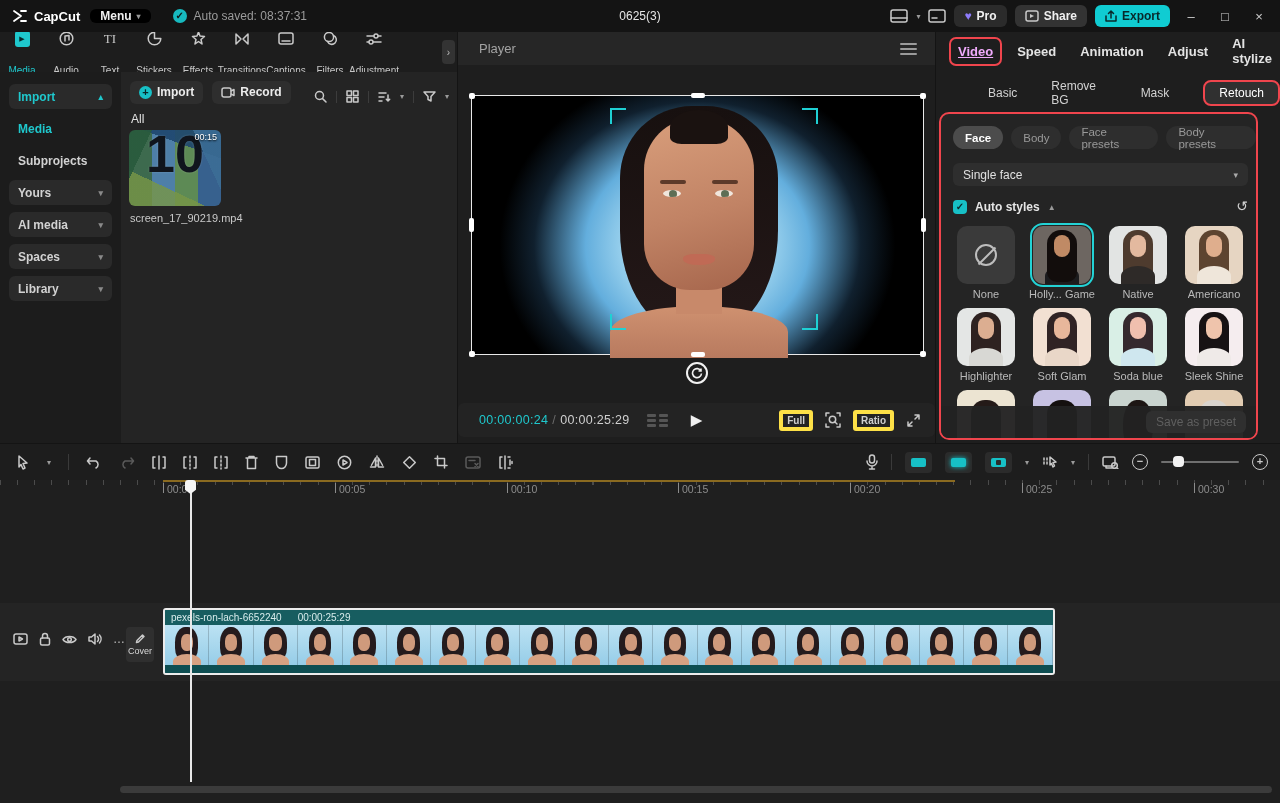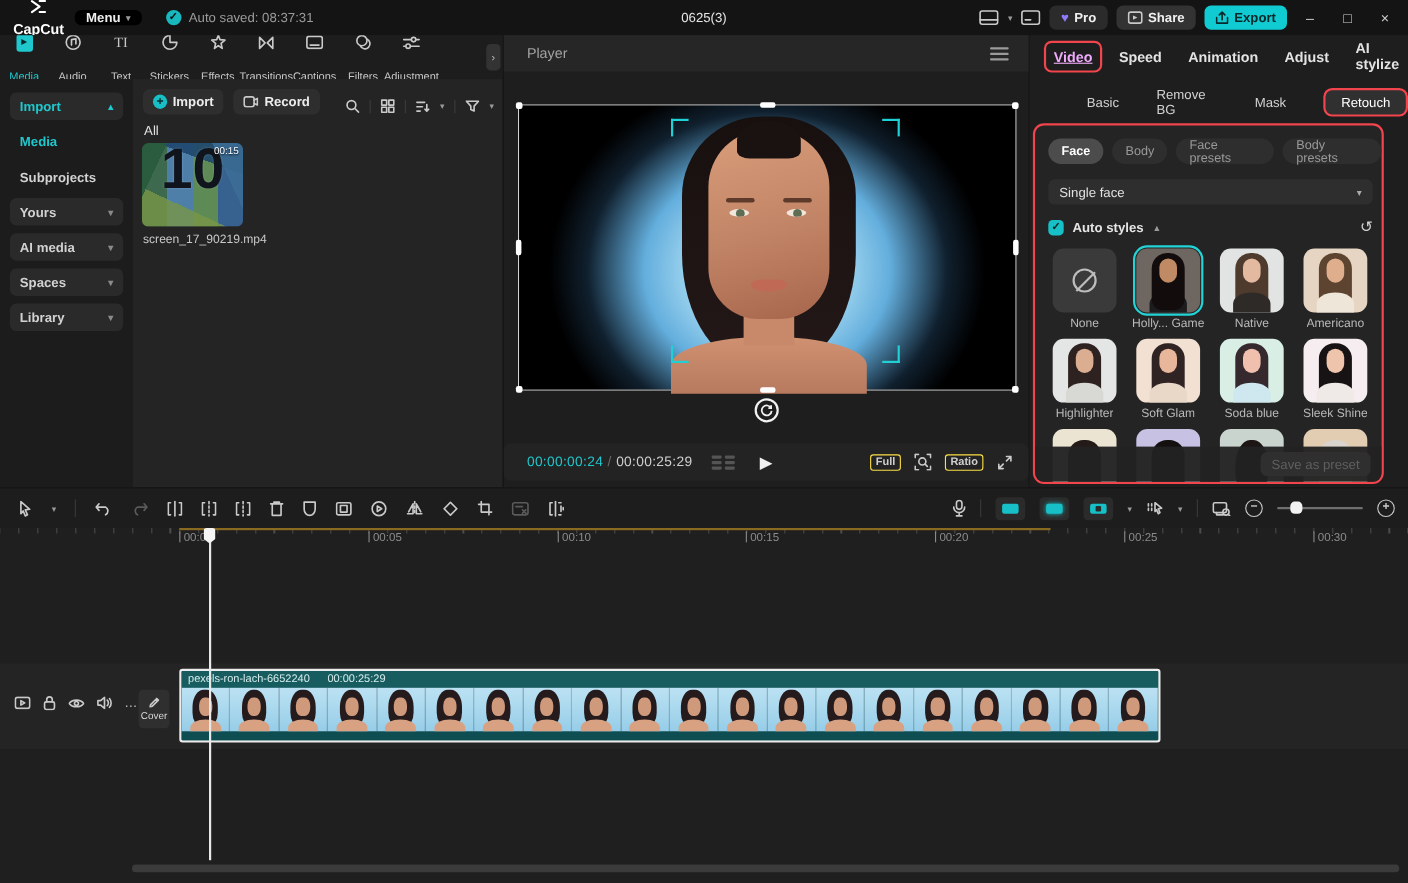--- a/index.html
+++ b/index.html
@@ -8,21 +8,21 @@
     position:relative; width:1280px; height:803px; overflow:hidden;
     background:#181818; font-family:"Liberation Sans", sans-serif;
     font-size:12px; color:#d6d6d6; user-select:none;
   }
   svg { display:block; }
   .ico svg { stroke:#c9c9c9; fill:none; stroke-width:1.5; stroke-linecap:round; stroke-linejoin:round; }
   .ico.dim svg { stroke:#5a5a5a; }
 
   
   #titlebar { position:absolute; left:0; top:0; width:1280px; height:32px; background:#141414; display:flex; align-items:center; }
-  .logo { display:flex; align-items:center; gap:6px; padding:0 10px 0 12px; color:#fff; font-weight:bold; font-size:13px;flex-direction:column; }
+  .logo { display:flex; align-items:center; gap:6px; padding:0 10px 0 12px; color:#fff; font-weight:bold; font-size:13px; }
   .menu-btn { background:#000000; border-radius:6px; height:14px; padding:0 10px; display:flex; align-items:center; gap:5px; color:#eee; font-weight:bold; font-size:12px; margin-right:22px; }
   .autosave { display:flex; align-items:center; gap:7px; color:#9b9b9b; }
   .save-check { width:14px; height:14px; border-radius:50%; background:#17b9bf; color:#0e1212; font-size:10px; line-height:14px; text-align:center; font-weight:bold; }
   .proj-title { position:absolute; left:50%; transform:translateX(-50%); color:#e6e6e6; font-size:12px; }
   .tb-right { position:absolute; right:0; top:0; height:32px; display:flex; align-items:center; gap:8px; padding-right:8px; }
   .pill-btn { height:22px; border-radius:6px; display:flex; align-items:center; gap:5px; padding:0 10px; background:#333; color:#f0f0f0; font-weight:bold; font-size:12px; }
   .pill-btn.pro { background:#2b2b2b; }
   .pro-heart { color:#8d7bfa; font-size:12px; }
   .pill-btn.export { background:#10ccd2; color:#08292b; }
   .win-ctl { color:#cfcfcf; width:26px; text-align:center; font-size:13px; }
@@ -88,21 +88,21 @@
   .player-ctl { position:absolute; left:0; bottom:6px; width:100%; height:34px; display:flex; align-items:center; background:#232323; border-radius:6px; margin:0; }
   .timecode { margin-left:21px; font-size:12.5px; letter-spacing:.3px; }
   .tc-cur { color:#1fc8cd; }
   .tc-sep { color:#6a6a6a; padding:0 4px; }
   .tc-total { color:#cfcfcf; }
   .tc-grid { display:flex; gap:3px; margin-left:18px; }
   .tc-grid div { display:flex; flex-direction:column; gap:2px; }
   .tc-grid i { width:9px; height:3px; background:#555; border-radius:1px; }
   .play-btn { position:absolute; left:50%; transform:translateX(-50%); color:#f0f0f0; font-size:15px; }
   .ctl-right { position:absolute; right:14px; display:flex; align-items:center; gap:12px; }
-  .mini-btn { border:1px solid #fde047; border-radius:3px; color:#cfcfcf; font-size:10px; padding:1px 4px; font-weight:bold; }
+  .mini-btn { border:4px solid #fde047; border-radius:3px; color:#cfcfcf; font-size:10px; padding:1px 4px; font-weight:bold; }
 
   
   #inspector { position:absolute; left:936px; top:32px; width:344px; height:411px; background:#1e1e1e; }
   .insp-tabs { position:absolute; left:0; top:0; width:100%; height:38px; display:flex; align-items:center; gap:24px; padding-left:22px; font-size:13px; color:#e3e3e3; font-weight:bold; }
   .insp-tab { position:relative; }
   .insp-tab.active { color:#f0abfc;text-decoration:underline; }
   .redbox-tab { position:absolute; left:-9px; top:-7px; right:-9px; bottom:-7px; border:2px solid #f0454d; border-radius:7px; }
   .insp-subtabs { position:absolute; left:0; top:46px; width:100%; height:30px; display:flex; align-items:center; gap:34px; padding-left:52px; color:#d2d2d2; font-size:12px; }
   .subtab.active-pill { position:relative; background:#303030; border:2px solid #f0454d; border-radius:8px; padding:4px 14px; color:#fff; }
   .red-box { position:absolute; left:3px; top:80px; width:319px; height:328px; border:2px solid #f0454d; border-radius:10px; background:#242424; overflow:hidden; }

